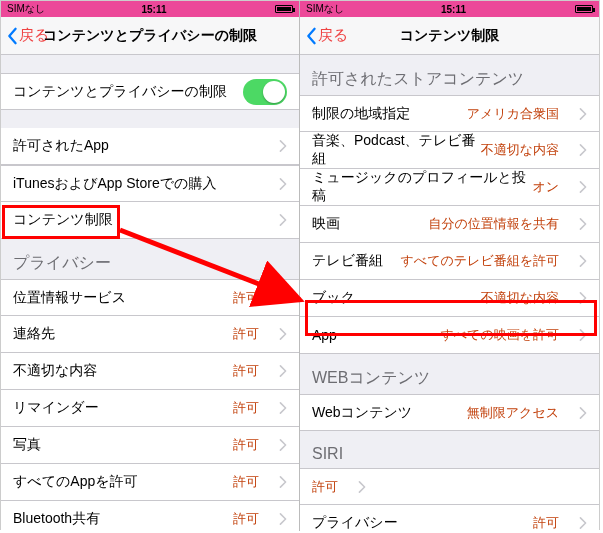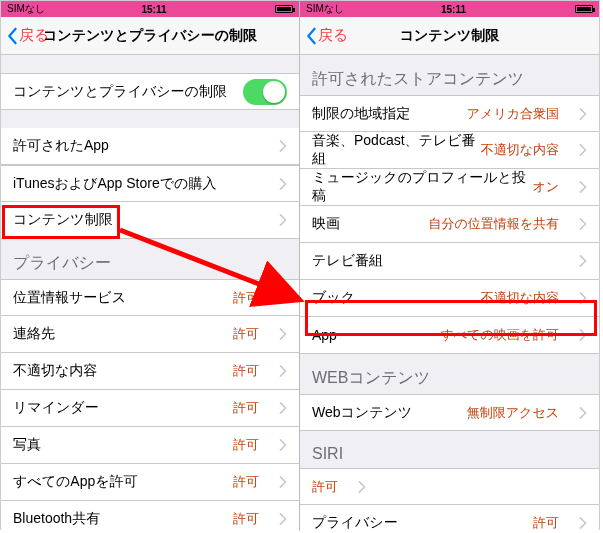--- a/index.html
+++ b/index.html
@@ -208,20 +208,21 @@
           <span class="label">映画</span>
           <span class="value">自分の位置情報を共有</span>
           <span class="chev">
             <svg viewBox="0 0 8 14">
               <path d="M1 1 L7 7 L1 13" stroke="#c7c7cc" stroke-width="1.8" fill="none" stroke-linecap="round" stroke-linejoin="round"></path>
             </svg>
           </span>
         </div>
         <div class="cell">
           <span class="label">テレビ番組</span>
+          <span class="value">すべてのテレビ番組を許可</span>
           <span class="chev">
             <svg viewBox="0 0 8 14">
               <path d="M1 1 L7 7 L1 13" stroke="#c7c7cc" stroke-width="1.8" fill="none" stroke-linecap="round" stroke-linejoin="round"></path>
             </svg>
           </span>
         </div>
         <div class="cell">
           <span class="label">ブック</span>
           <span class="value">不適切な内容</span>
           <span class="chev">

